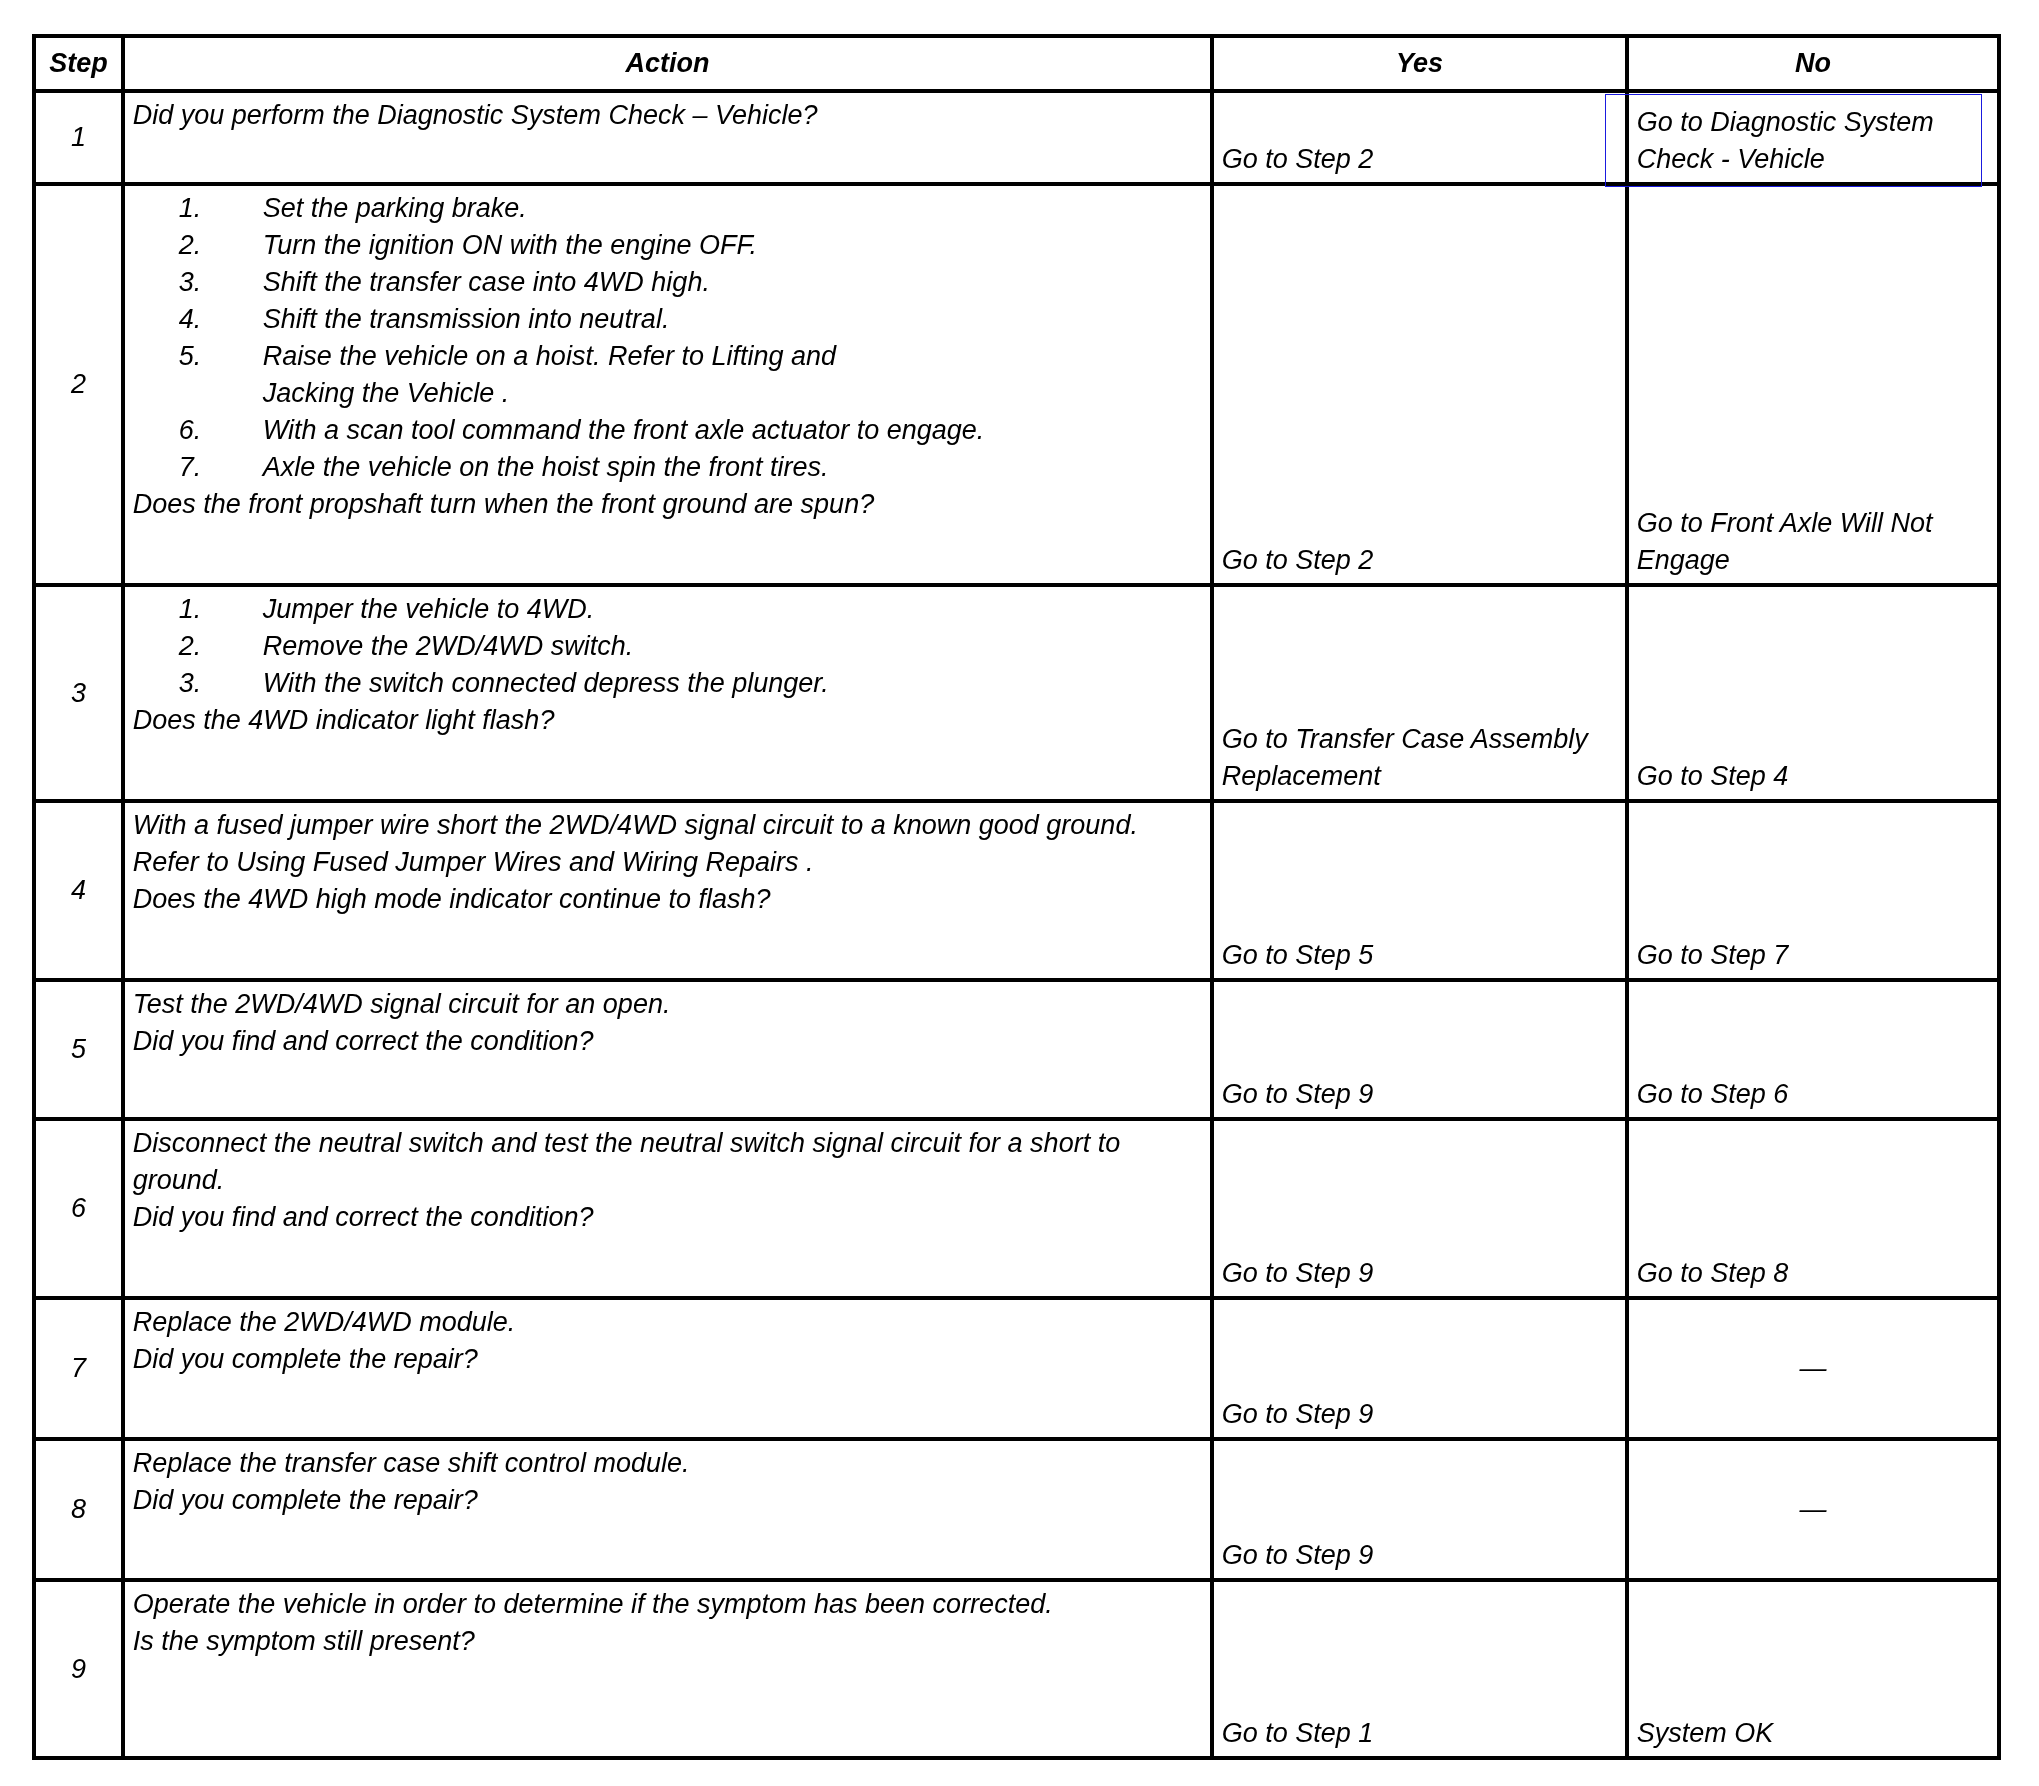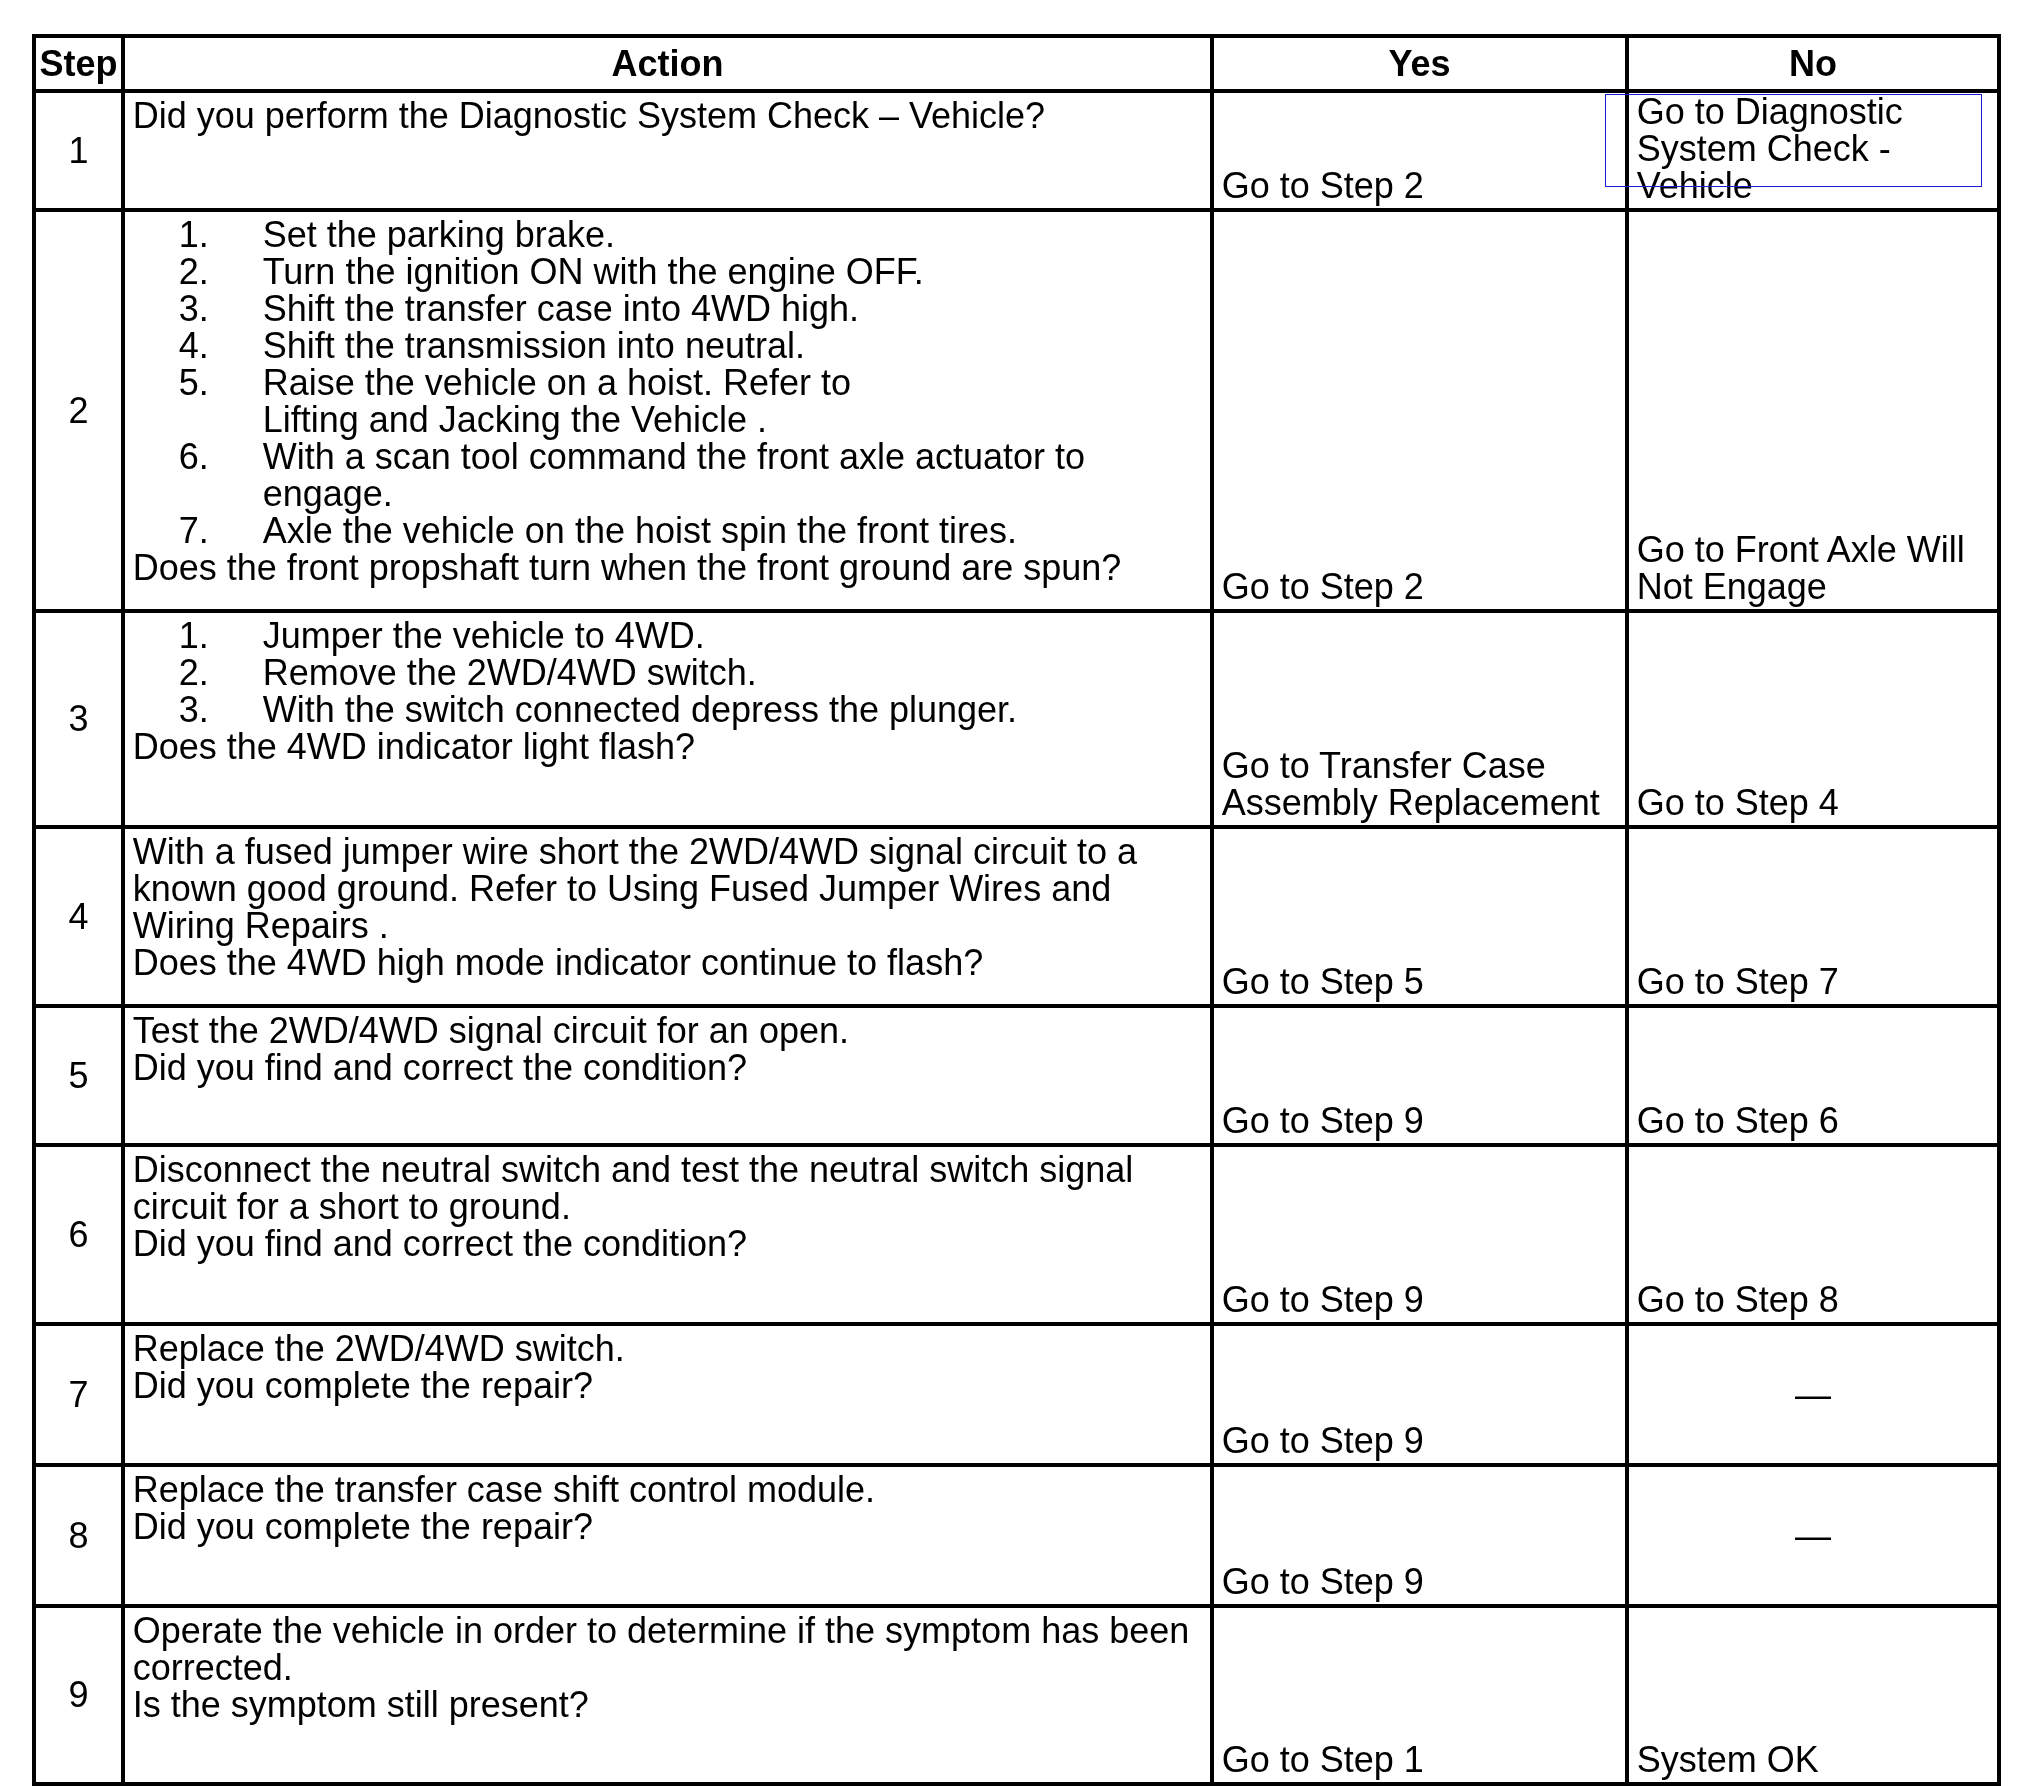--- a/index.html
+++ b/index.html
@@ -1,21 +1,21 @@
 <!DOCTYPE html>
 <html><head>
 <meta charset="utf-8">
 <style>
   html, body { margin:0; padding:0; background:#ffffff; }
   body { width:2039px; height:1786px; position:relative; overflow:hidden;
          font-family:"Liberation Sans", sans-serif; color:#000; }
   table.diag { position:absolute; left:32px; top:34px; border-collapse:collapse;
                table-layout:fixed; width:1965px; }
   table.diag td, table.diag th { border:4.8px solid #000; padding:0; vertical-align:top;
-               font-size:36px; line-height:37px; position:relative; box-sizing:border-box; }
+               font-size:27px; line-height:37px; position:relative; box-sizing:border-box;font-style:italic; }
   th { font-weight:bold; font-size:29px; text-align:center; vertical-align:middle !important; }
   td.step { text-align:center; vertical-align:middle !important; }
   td.action { padding:3.9px 7.7px 5.8px 7.7px !important; }
   .action-inner { display:flex; flex-direction:column; justify-content:space-between; height:100%; }
   td.yes, td.no { vertical-align:bottom !important; padding:0 7.7px 3.9px 7.7px !important; }
   .center { text-align:left; }
   .left { text-align:left; }
   .mid { vertical-align:middle !important; text-align:center; }
   ol.steps { margin:0; padding:0; list-style:none; }
   ol.steps li { position:relative; padding-left:130px; }
@@ -121,21 +121,21 @@
         </div>
       </td>
       <td class="yes center">Go to Step 9</td>
       <td class="no center">Go to Step 8</td>
     </tr>
 
     <tr style="height:141px">
       <td class="step">7</td>
       <td class="action">
         <div class="action-inner">
-          <div>Replace the 2WD/4WD switch.</div>
+          <div>Replace the 2WD/4WD module.</div>
           <div>Did you complete the repair?</div>
         </div>
       </td>
       <td class="yes center">Go to Step 9</td>
       <td class="mid">—</td>
     </tr>
 
     <tr style="height:141px">
       <td class="step">8</td>
       <td class="action">

